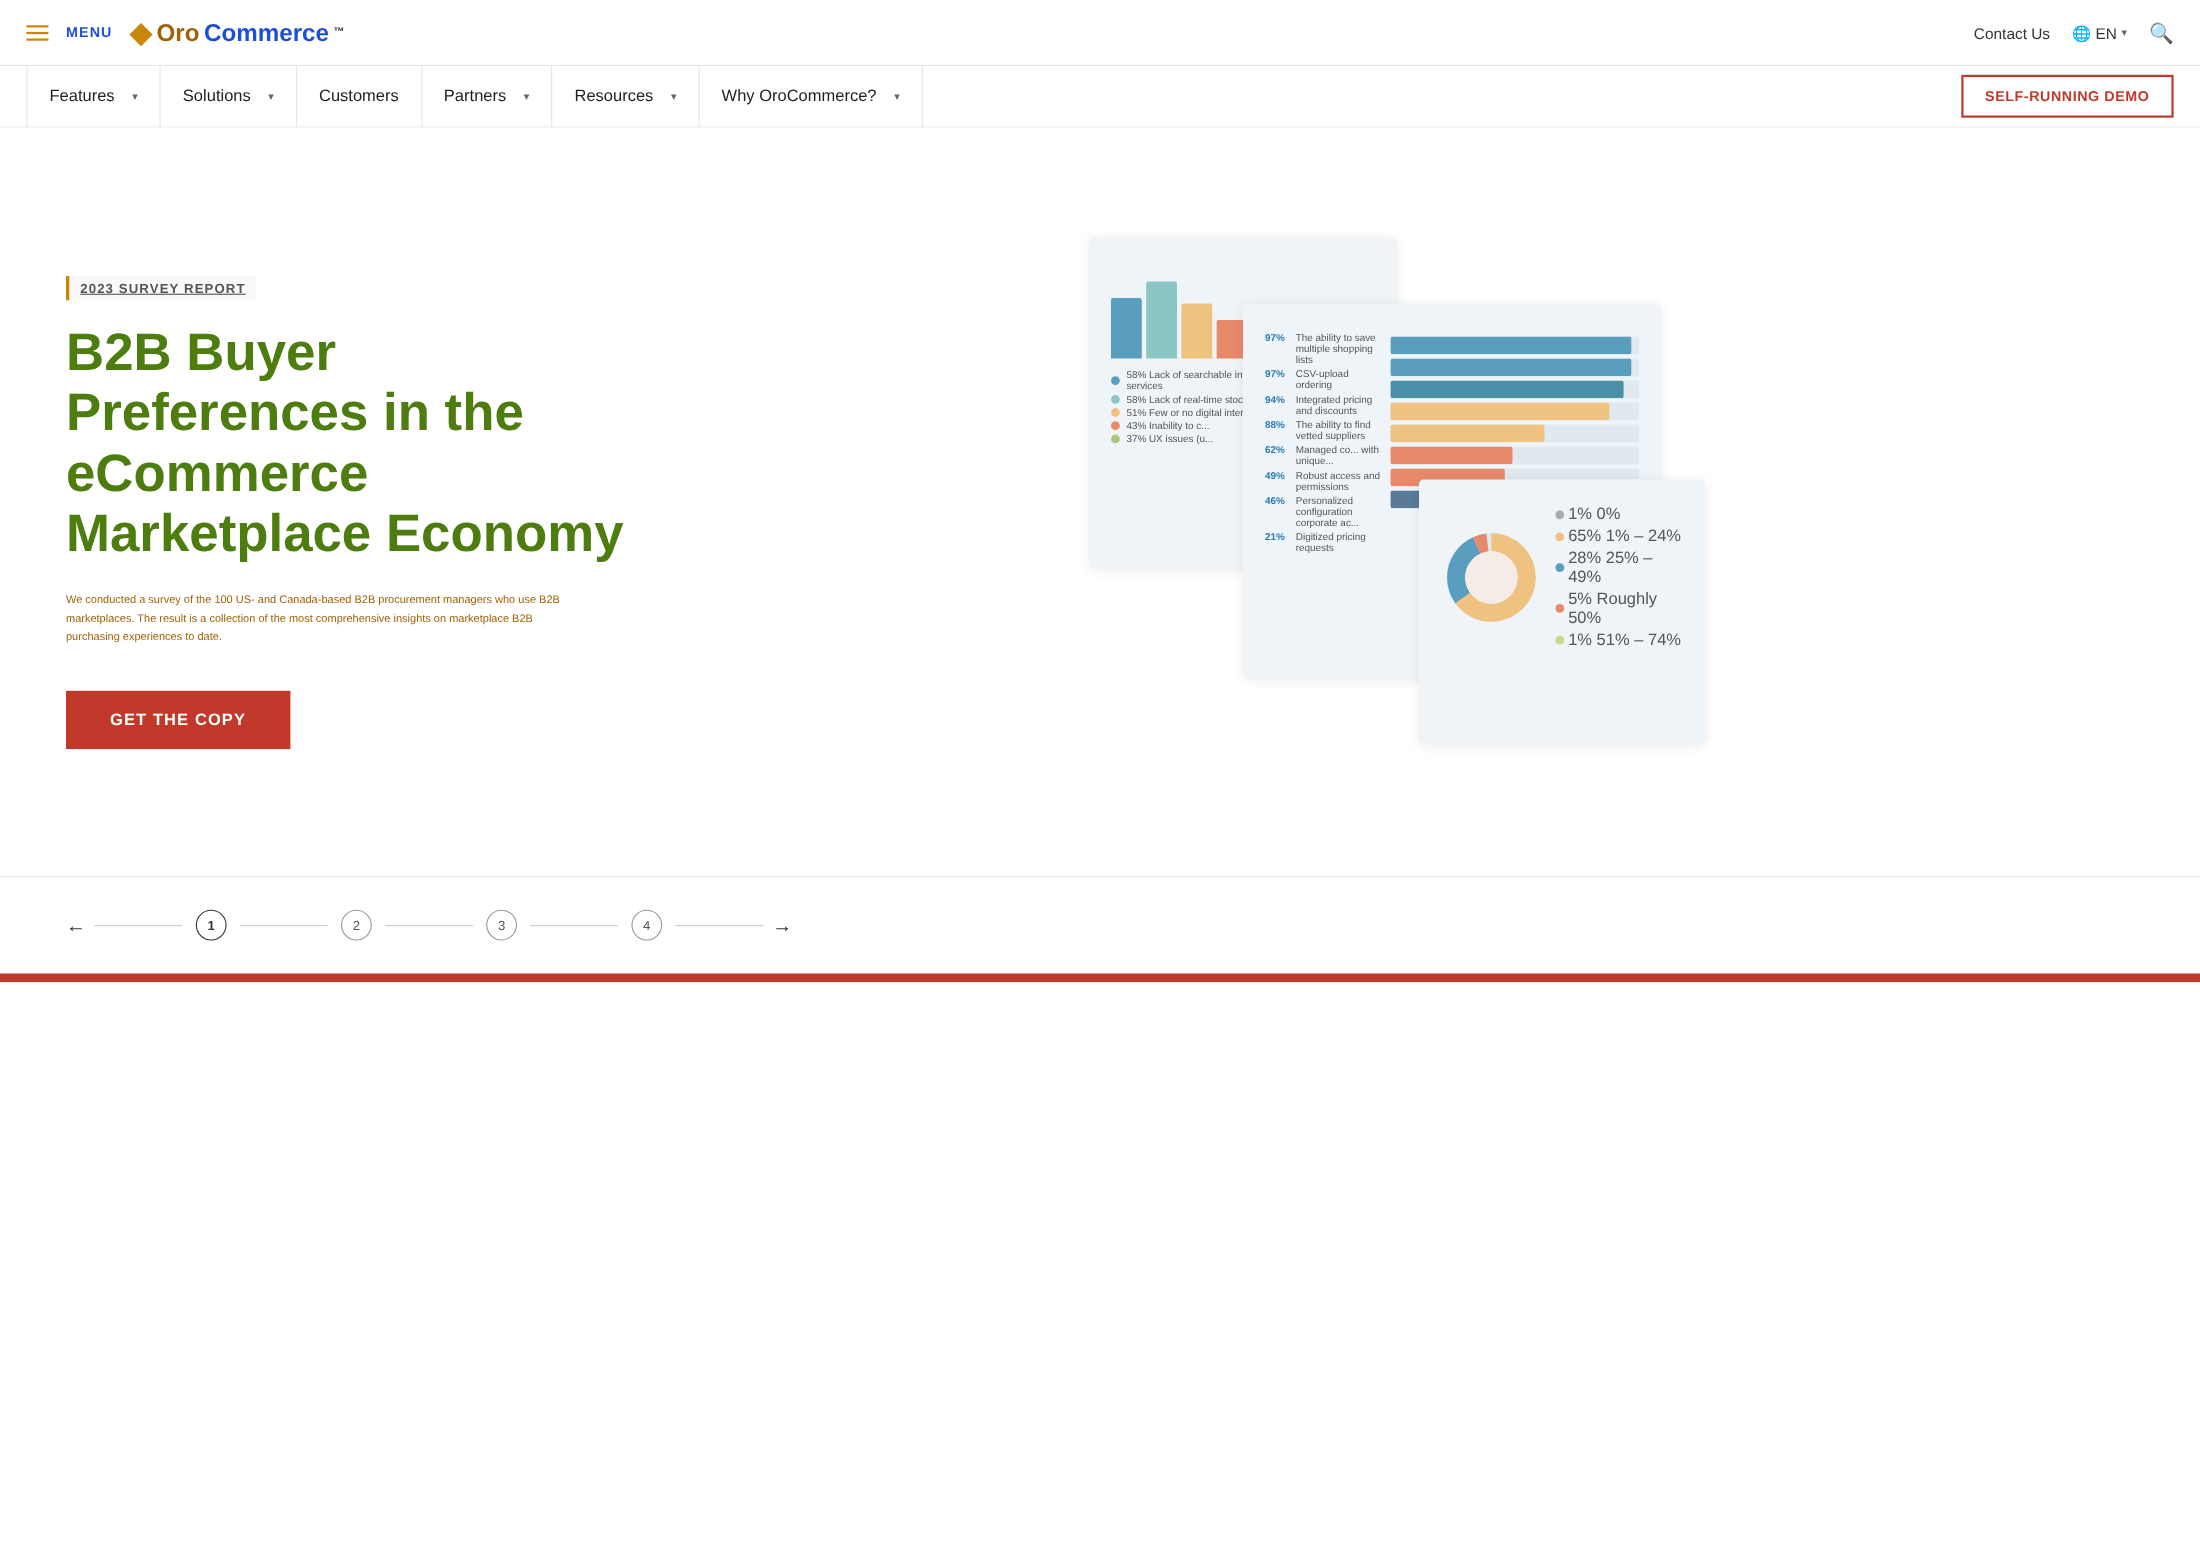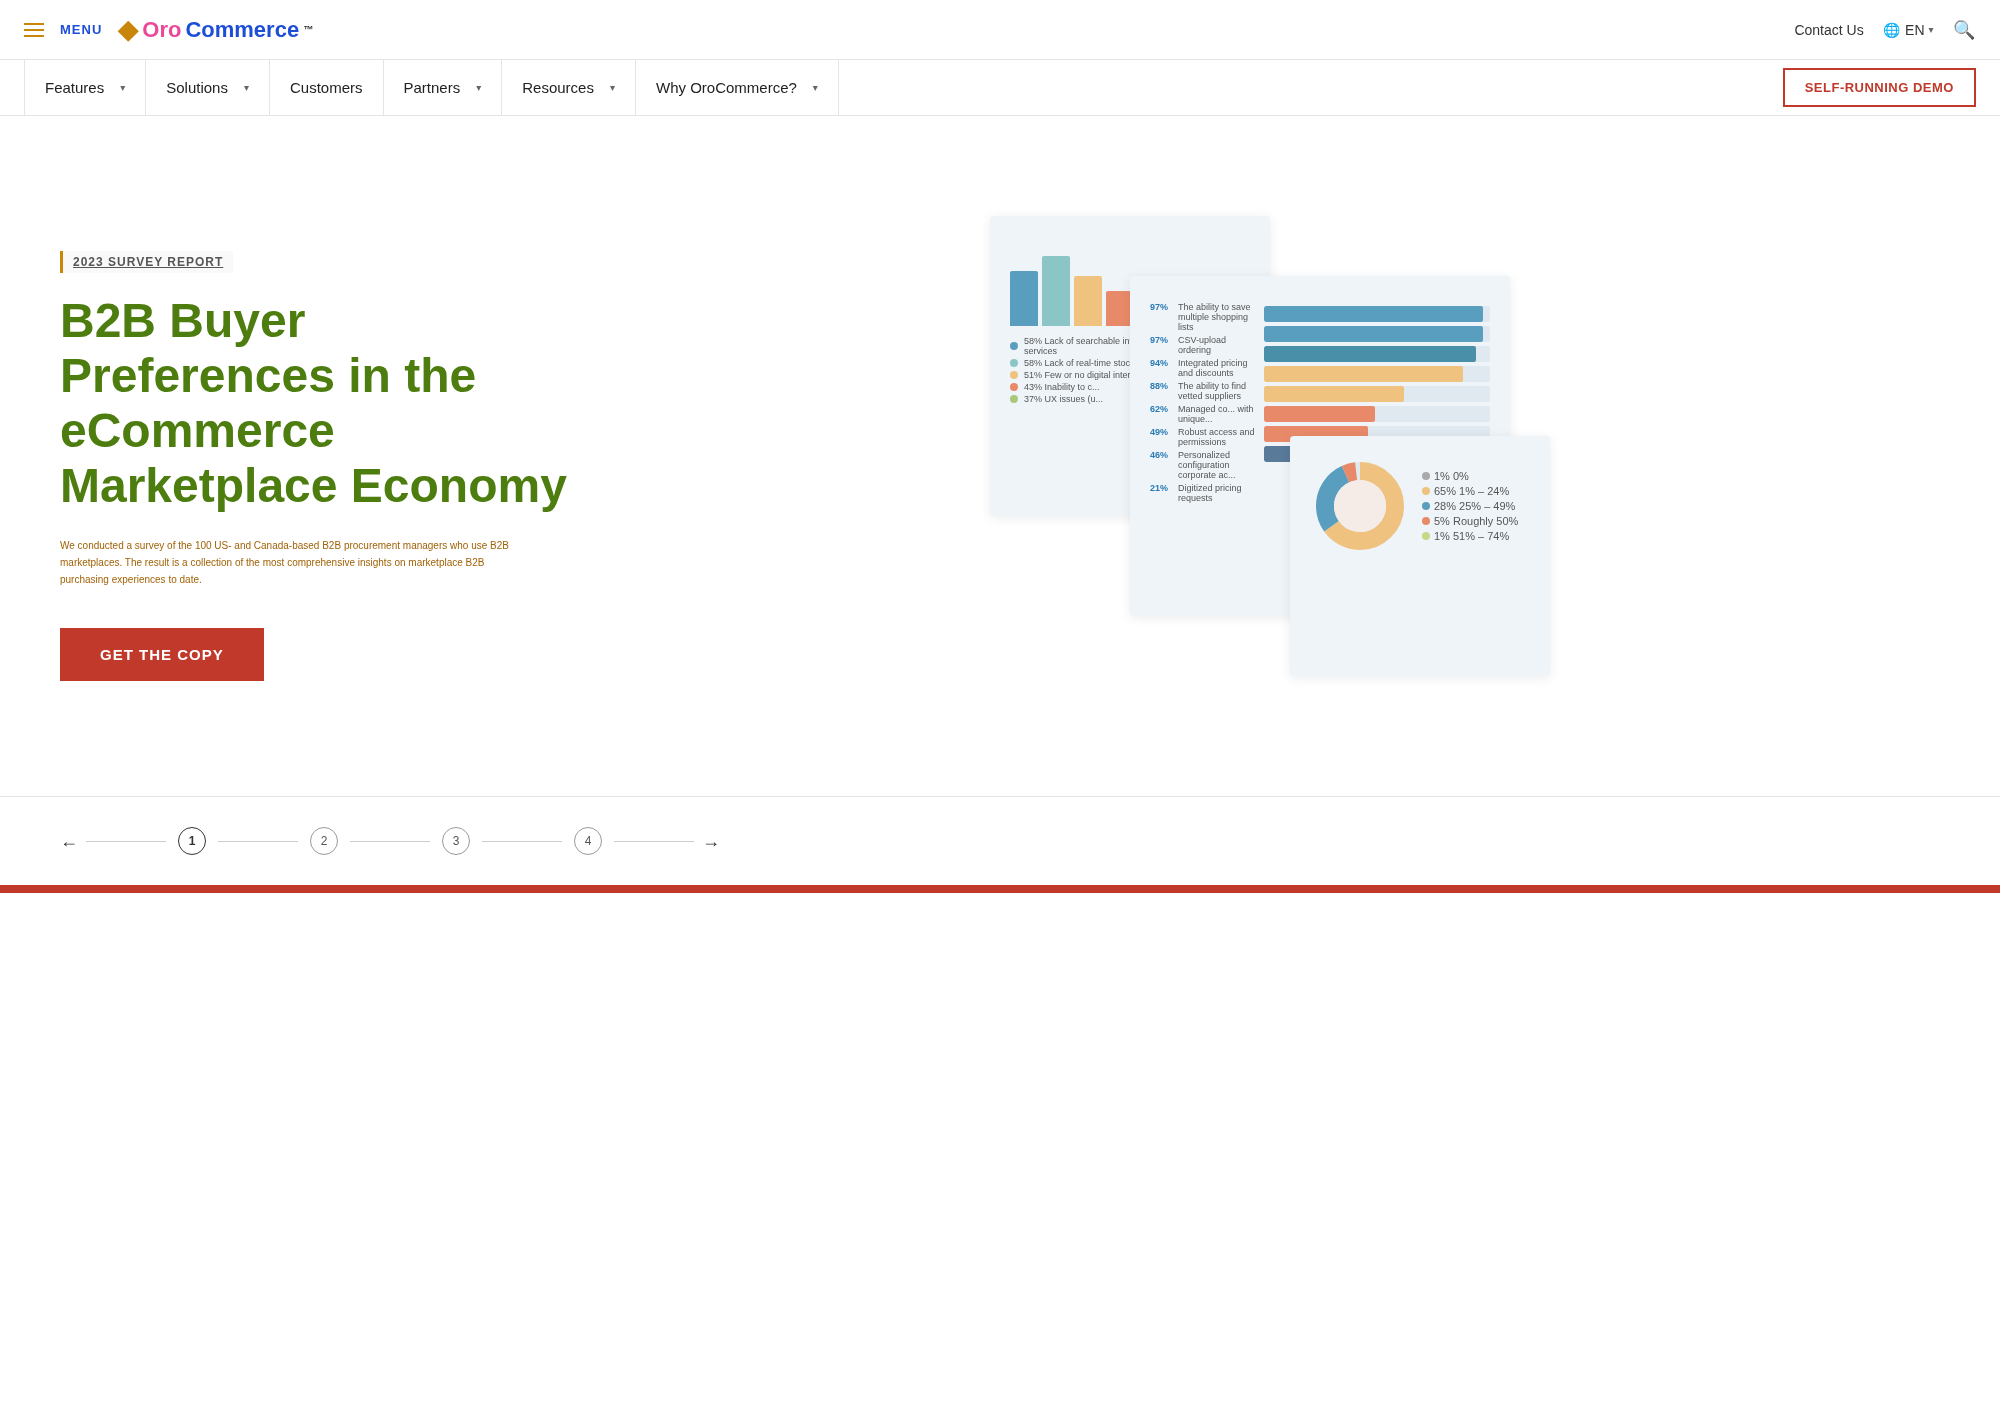--- a/index.html
+++ b/index.html
@@ -14,21 +14,21 @@
       padding: 0 24px;
       border-bottom: 1px solid #e5e5e5;
       background: #fff;
     }
     .top-bar-left { display: flex; align-items: center; gap: 16px; }
     .menu-btn { display: flex; flex-direction: column; gap: 4px; cursor: pointer; }
     .menu-btn span { display: block; width: 20px; height: 2px; background: #c8860a; }
     .menu-label { font-size: 13px; font-weight: 700; color: #1d4ed8; letter-spacing: 1px; }
     .logo { display: flex; align-items: center; gap: 4px; font-size: 22px; font-weight: 700; color: #333; }
     .logo-icon { color: #c8860a; font-size: 26px; }
-    .logo-oro { color: #ec4899; }
+    .logo-oro { color: #a16207; }
     .logo-commerce { color: #1d4ed8; }
     .logo-tm { font-size: 10px; color: #333; vertical-align: super; }
     .top-bar-right { display: flex; align-items: center; gap: 20px; }
     .contact-link { font-size: 14px; color: #333; text-decoration: none; }
     .lang-btn { display: flex; align-items: center; gap: 4px; font-size: 14px; color: #333; cursor: pointer; }
     .search-btn { font-size: 18px; color: #333; cursor: pointer; background: none; border: none; }
 
     
     .nav-bar {
       display: flex;
@@ -178,21 +178,21 @@
     .hbar-track { flex: 1; height: 16px; background: #e0e8f0; border-radius: 2px; overflow: hidden; }
     .hbar-fill { height: 100%; border-radius: 2px; }
 
     
     .legend-list { font-size: 9px; color: #555; }
     .legend-row { display: flex; align-items: flex-start; gap: 4px; margin: 3px 0; }
     .legend-pct { font-weight: 700; color: #2a7ab5; min-width: 24px; }
 
     
     .donut-area { display: flex; align-items: center; gap: 12px; }
-    .donut-legend { font-size: 11px; color: #555; }
+    .donut-legend { font-size: 15px; color: #555; }
     .donut-legend-row { display: flex; align-items: center; gap: 4px; margin: 3px 0; }
 
     
     .pagination {
       display: flex;
       align-items: center;
       padding: 30px 60px;
       gap: 0;
       border-top: 1px solid #e5e5e5;
     }

